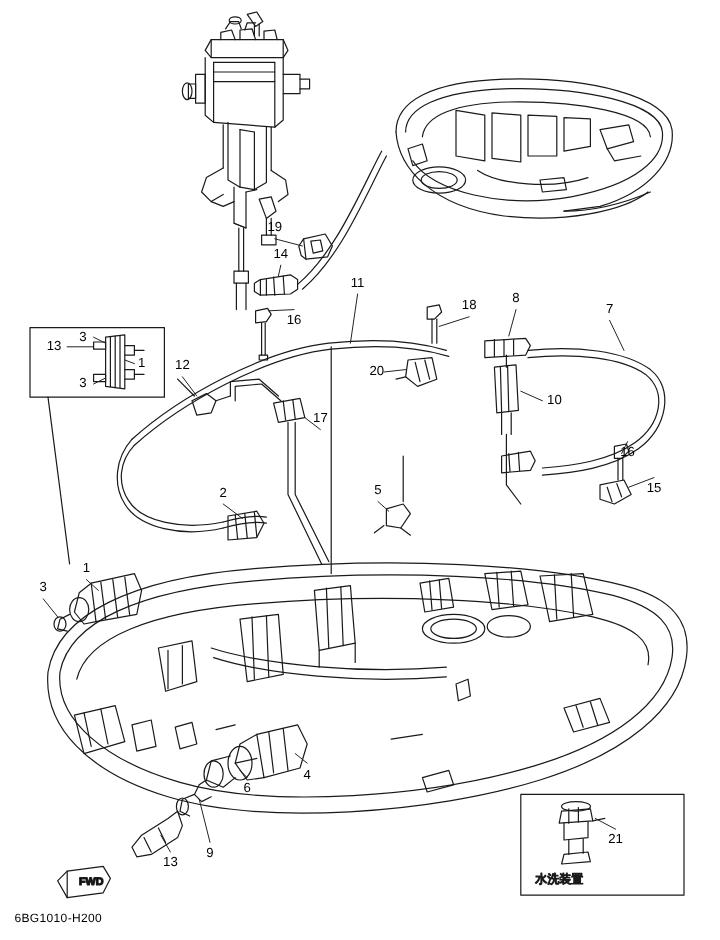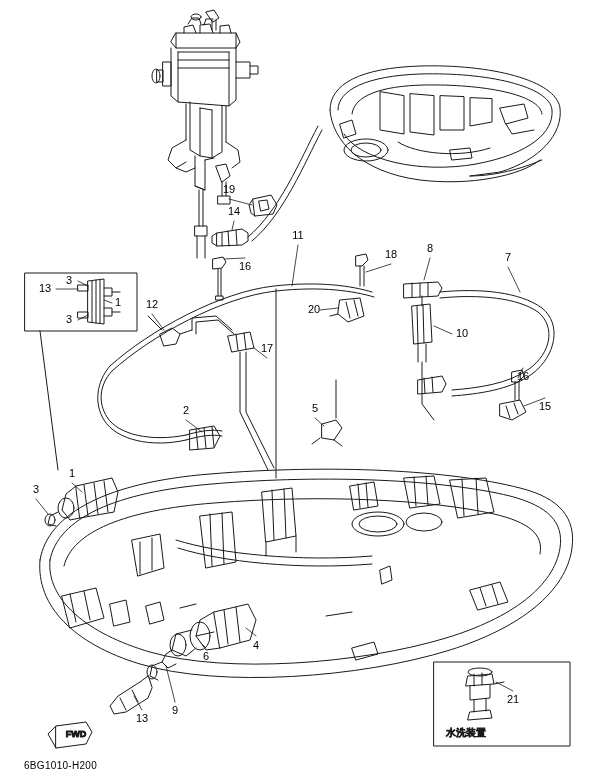--- a/index.html
+++ b/index.html
@@ -15,21 +15,21 @@
   svg{display:block;}
   .part-num{
     font-family:"Liberation Sans", sans-serif;
     font-size:11px;
     fill:#000;
     text-anchor:middle;
     dominant-baseline:middle;
   }
   .diag-code{
     position:absolute;
-    left:24px;top:760px;
+    left:12px;top:760px;
     font-size:10px;
     letter-spacing:.3px;
   }
   .cjk-label{
     font-size:10px;
     fill:#000;
     text-anchor:middle;
   }
   .fwd-label{
     font-size:9px;

